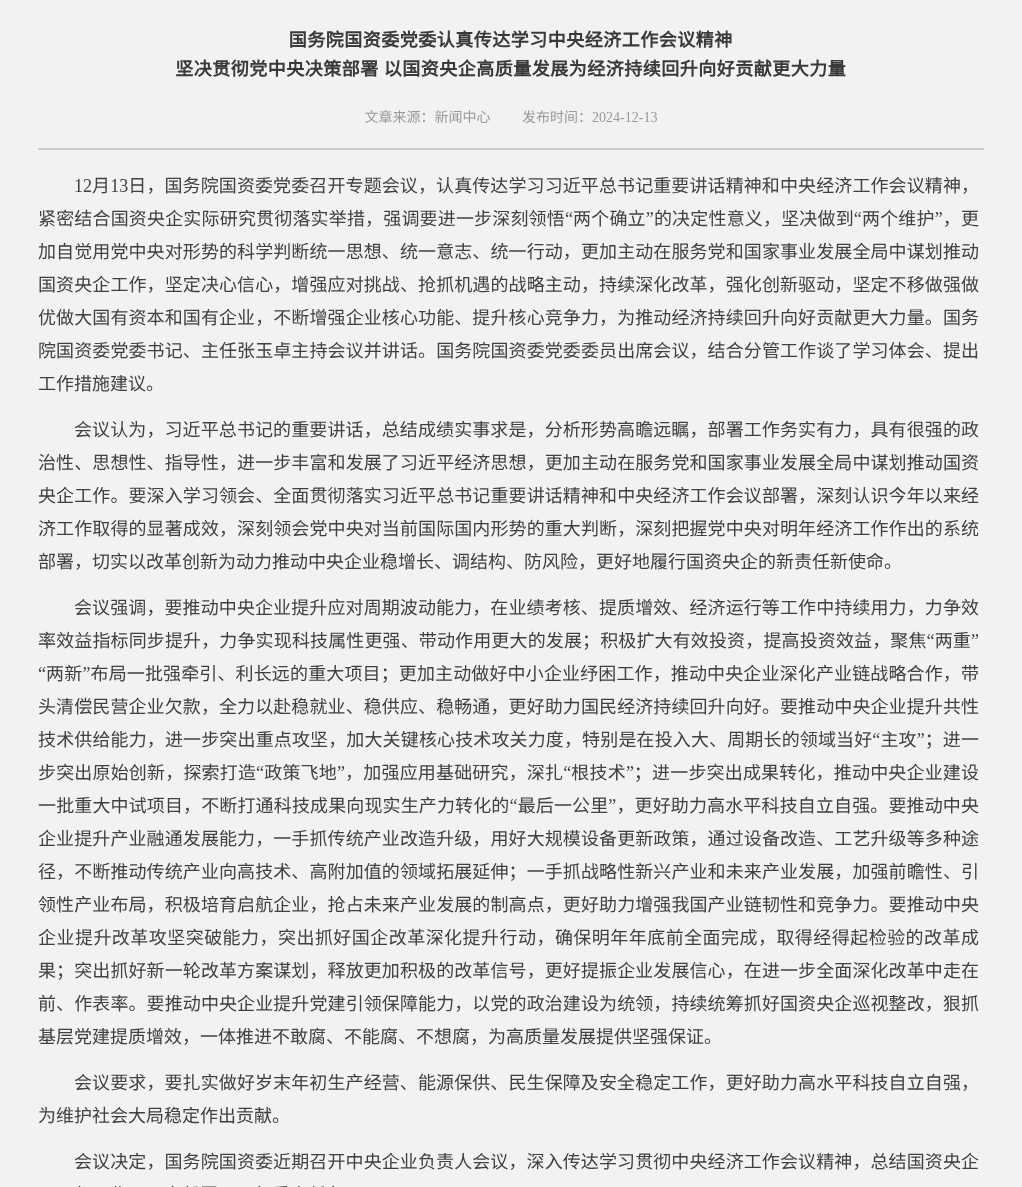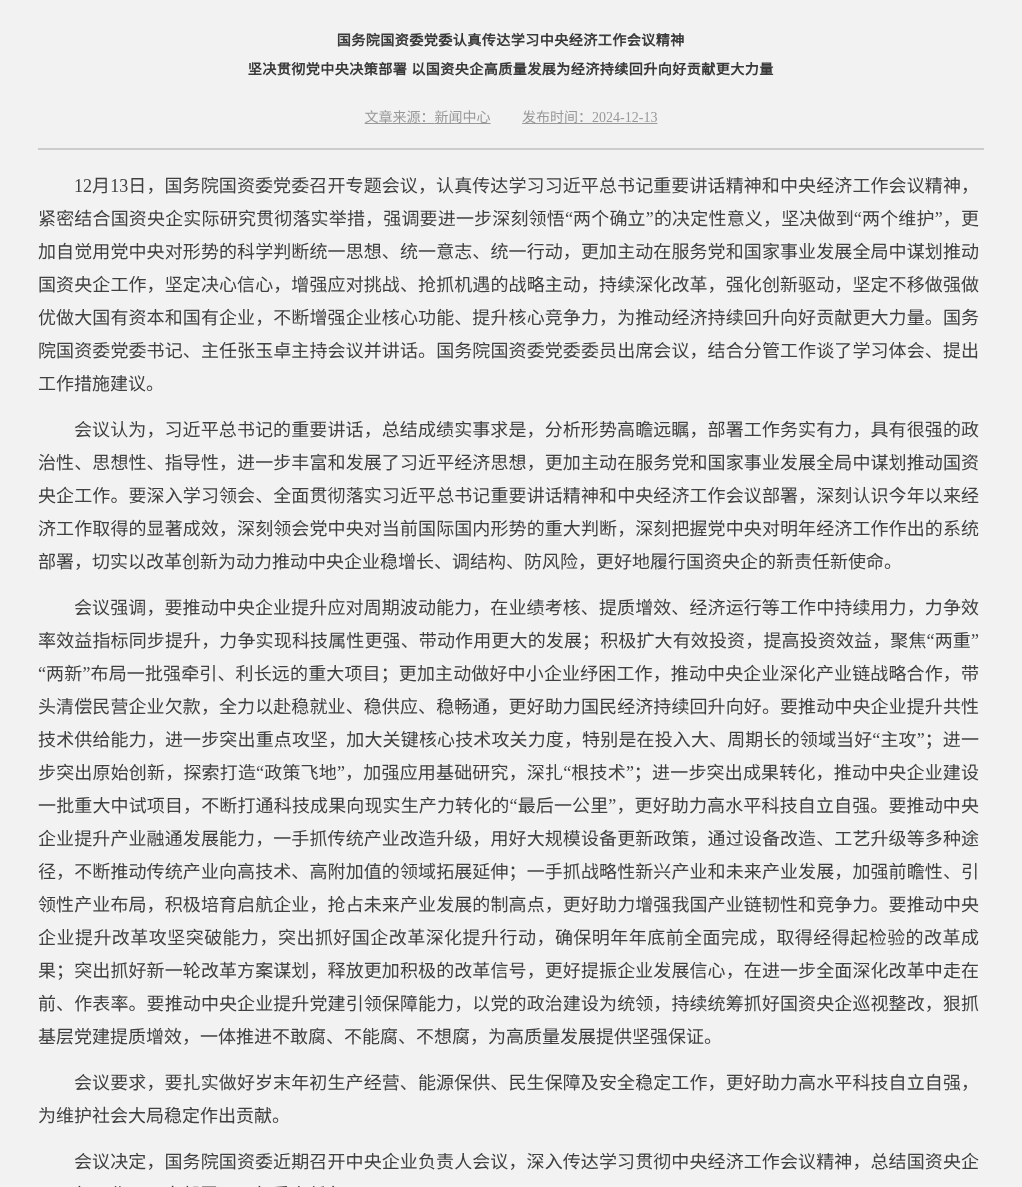--- a/index.html
+++ b/index.html
@@ -14,36 +14,35 @@
     min-height: 1187px;
     margin: 0 auto;
     background: #f2f2f2;
     box-sizing: border-box;
   }
   .article-header {
     padding-top: 26px;
   }
   .article-title {
     margin: 0 20px;
-    font-size: 14px;
+    font-size: 18px;
     line-height: 29px;
     font-weight: bold;
     color: #3a3a3a;
     text-align: center;
     letter-spacing: 0.5px;
   }
   .article-meta {
     margin-top: 22px;
     text-align: center;
     font-size: 14px;
     color: #999999;
   }
   .article-meta .meta-item {
     display: inline-block;
-    text-decoration: underline;
   }
   .article-meta .meta-item + .meta-item {
     margin-left: 28px;
     text-align: center;
   }
   .divider {
     margin: 22px 38px 0 38px;
     border: none;
     border-top: 2px solid #cccccc;
     height: 0;

